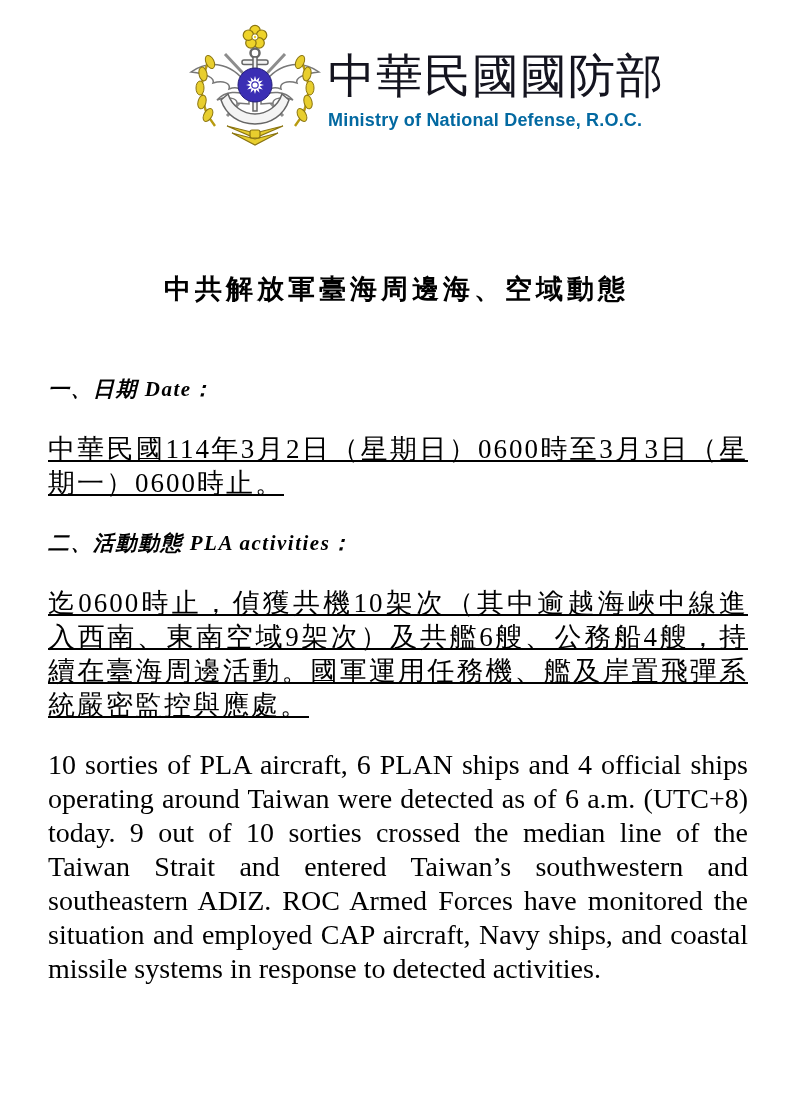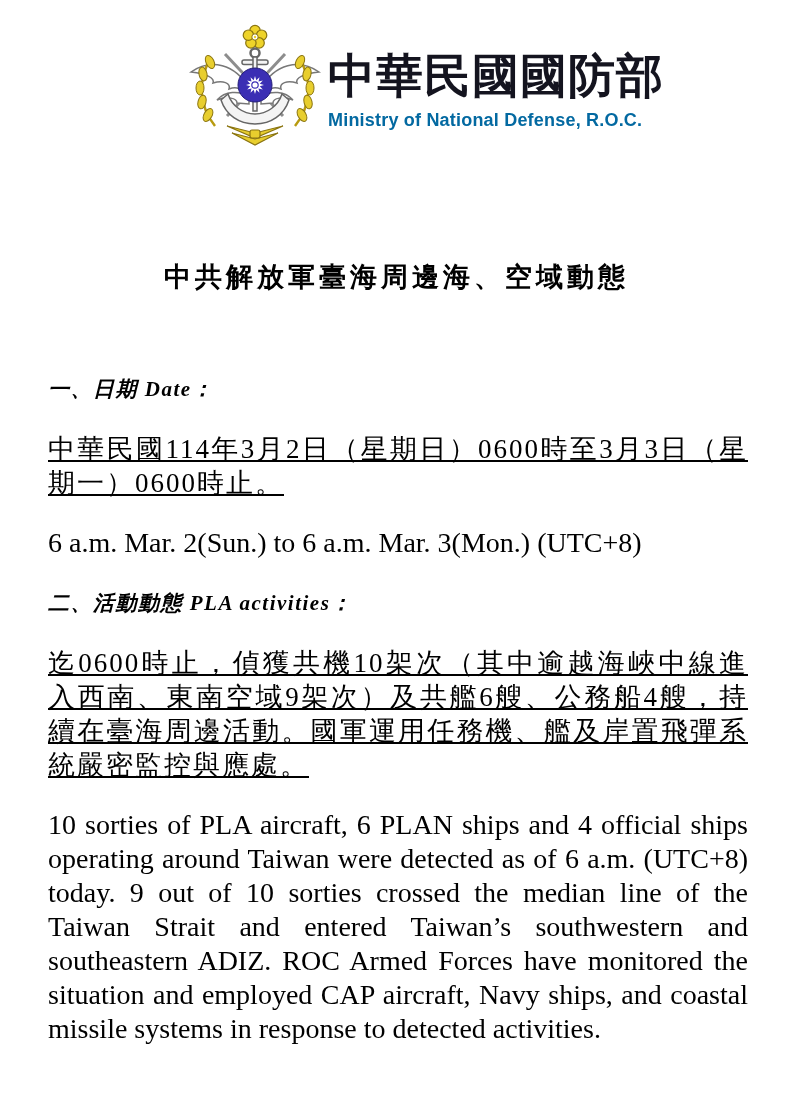--- a/index.html
+++ b/index.html
@@ -25,21 +25,21 @@
     position: absolute;
     left: 328px;
     top: 50px;
     white-space: nowrap;
   }
   .org-zh {
     font-size: 47px;
     line-height: 52px;
     color: #14141f;
     letter-spacing: 1px;
-    font-weight: 700;
+    font-weight: 400;
   }
   .org-en {
     font-size: 18px;
     line-height: 21px;
     font-weight: bold;
     color: #0369a1;
     margin-top: 8px;
     font-family: "Liberation Sans", "DejaVu Sans", sans-serif;
     letter-spacing: 0.2px;
   }
@@ -49,21 +49,21 @@
     top: 150px;
     font-size: 26px;
     line-height: 33px;
     white-space: nowrap;
   }
   .release-zh { letter-spacing: 1.5px; }
 
   
   .doc-title {
     position: absolute;
-    top: 260px;
+    top: 272px;
     left: 0;
     width: 100%;
     text-align: center;
     font-weight: bold;
   }
   .doc-title-zh {
     font-size: 27px;
     line-height: 34px;
     letter-spacing: 4px;
   }
@@ -182,21 +182,20 @@
 
 
   <div class="doc-title">
     <div class="doc-title-zh">中共解放軍臺海周邊海、空域動態</div>
   </div>
 
   <div class="content">
     <section>
       <h2 class="sec-heading">一、日期 Date：</h2>
       <p class="para zh justify">中華民國114年3月2日（星期日）0600時至3月3日（星期一）0600時止。</p>
-      <p class="para en">6 a.m. Mar. 2(Sun.) to 6 a.m. Mar. 3(Mon.) (UTC+8)</p>
     </section>
     <section>
       <h2 class="sec-heading">二、活動動態 PLA activities：</h2>
       <p class="para zh justify">迄0600時止，偵獲共機10架次（其中逾越海峽中線進入西南、東南空域9架次）及共艦6艘、公務船4艘，持續在臺海周邊活動。國軍運用任務機、艦及岸置飛彈系統嚴密監控與應處。</p>
       <p class="para en justify">10 sorties of PLA aircraft, 6 PLAN ships and 4 official ships operating around Taiwan were detected as of 6 a.m. (UTC+8) today. 9 out of 10 sorties crossed the median line of the Taiwan Strait and entered Taiwan’s southwestern and southeastern ADIZ. ROC Armed Forces have monitored the situation and employed CAP aircraft, Navy ships, and coastal missile systems in response to detected activities.</p>
     </section>
   </div>
 
 </div>
 

